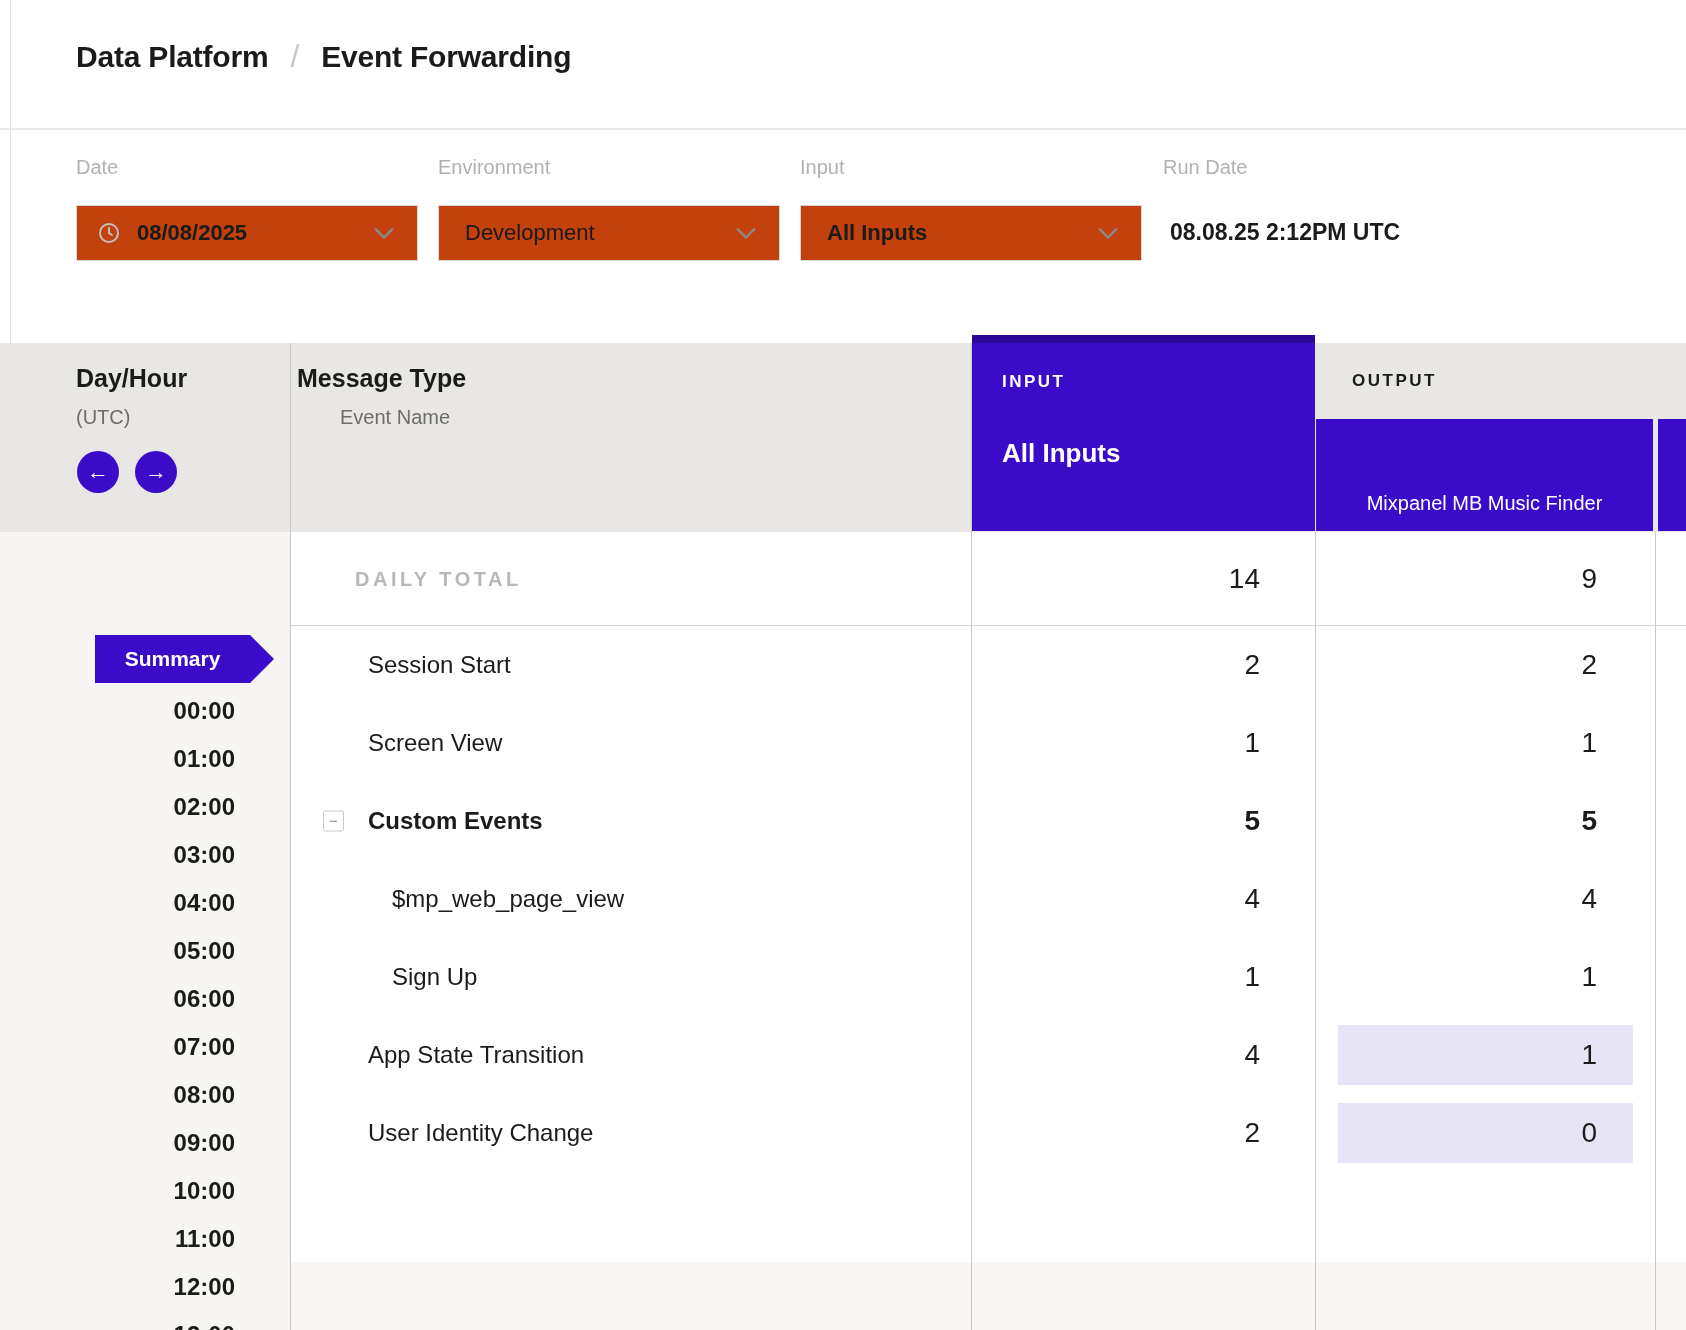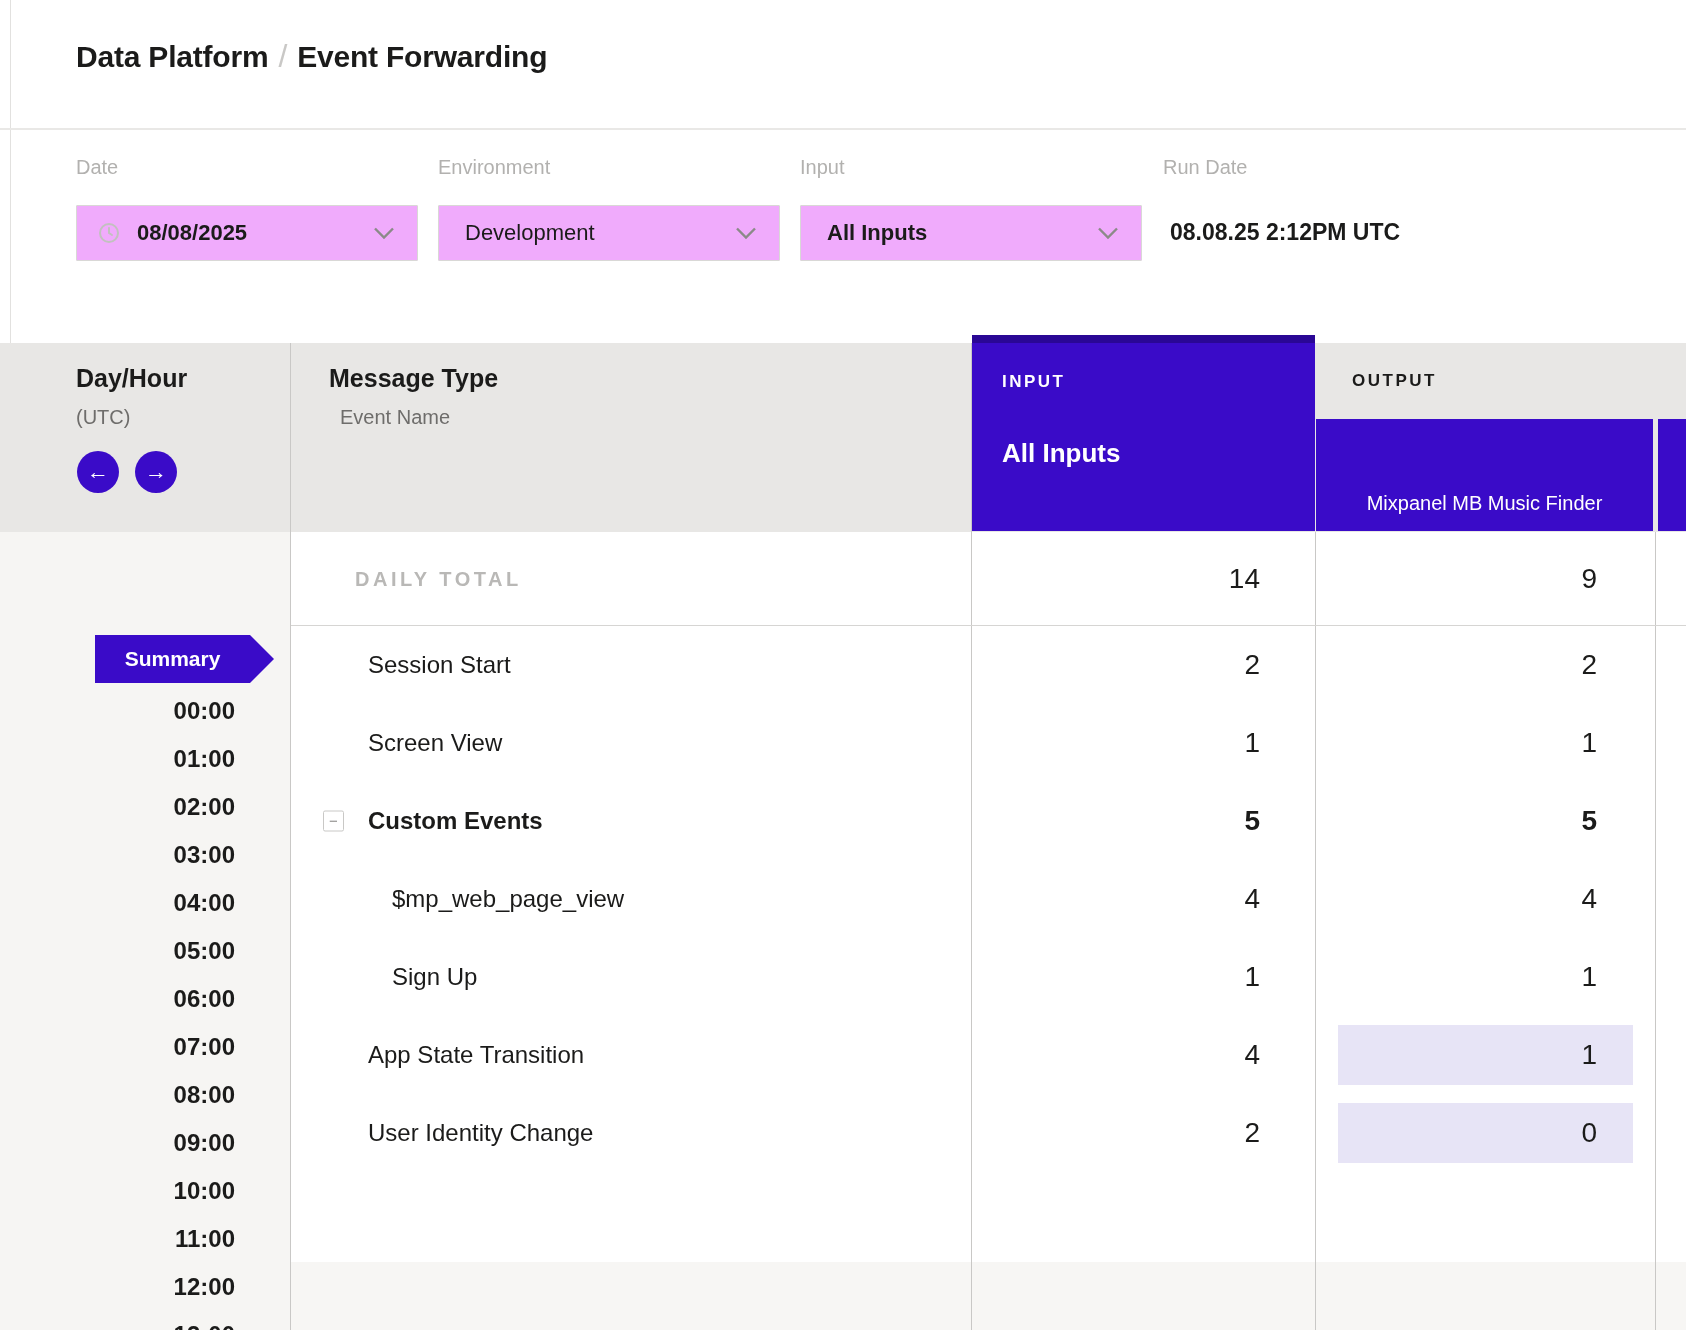--- a/index.html
+++ b/index.html
@@ -4,45 +4,45 @@
 <style>
   * { margin:0; padding:0; box-sizing:border-box; }
   html,body { background:#ffffff; }
   .page {
     position:relative; width:1686px; height:1330px; overflow:hidden;
     background:#ffffff; font-family:"Liberation Sans","DejaVu Sans",sans-serif;
     color:#1b1b1a;
   }
   
   .left-edge-line { position:absolute; left:10px; top:0; width:1px; height:343px; background:#e2e1df; }
-  .breadcrumb { position:absolute; left:76px; top:38px; display:flex; align-items:center; gap:10px;
+  .breadcrumb { position:absolute; left:76px; top:38px; display:flex; align-items:center; gap:22px;
     font-size:30px; font-weight:600; letter-spacing:-0.2px; }
   .breadcrumb .sep { color:#c9c8c6; font-weight:400; font-size:32px; }
   .breadcrumb-rule { position:absolute; left:0; top:128px; width:1686px; height:2px; background:#e9e8e6; }
 
   
   .filter-label { position:absolute; top:156px; font-size:20px; color:#b2b1af; }
-  .filter-box { position:absolute; top:205px; width:342px; height:56px; background:#f0abfc;
+  .filter-box { position:absolute; top:205px; width:342px; height:56px; background:#c2410c;
     border:1px solid #d9d8d6; border-radius:1px; display:flex; align-items:center; cursor:pointer; }
   .filter-box .value { font-size:22px; font-weight:600; }
   .filter-box.plain .value { font-weight:500; }
   .filter-box .chev { position:absolute; right:22px; top:50%; transform:translateY(-50%); display:flex; }
   .clock { margin:0 16px 0 20px; display:flex; }
   .pad-left { margin-left:26px; }
   .run-date-value { position:absolute; left:1163px; top:219px; font-size:23px; font-weight:700;margin-left:7px; }
 
   
   .band { position:absolute; left:0; top:343px; width:1686px; height:189px; background:#e8e7e5; }
   .dayhour-title { position:absolute; left:76px; top:364px; font-size:25px; font-weight:700; }
   .dayhour-sub { position:absolute; left:76px; top:406px; font-size:20px; color:#6e6d6b; }
   .nav-btn { position:absolute; top:451px; width:42px; height:42px; border-radius:50%;
     background:#3a0bc8; color:#fff; display:flex; align-items:center; justify-content:center;
     font-size:22px; cursor:pointer; border:none; }
   .nav-prev { left:77px; } .nav-next { left:135px; }
-  .msgtype-title { position:absolute; left:297px; top:364px; font-size:25px; font-weight:700;margin-left:32px; }
+  .msgtype-title { position:absolute; left:297px; top:364px; font-size:25px; font-weight:700; }
   .msgtype-sub { position:absolute; left:340px; top:406px; font-size:20px; color:#6e6d6b; }
 
   .input-block { position:absolute; left:972px; top:335px; width:343px; height:196px; background:#3a0bc8; }
   .input-block .topstrip { position:absolute; left:0; top:0; width:100%; height:8px; background:#2a0795; }
   .input-block .grp { position:absolute; left:30px; top:37px; color:#fff; font-size:17px;
     font-weight:700; letter-spacing:2.5px; }
   .input-block .name { position:absolute; left:30px; top:103px; color:#fff; font-size:26px; font-weight:700; }
 
   .output-label { position:absolute; left:1352px; top:371px; font-size:17px; font-weight:700; letter-spacing:2.5px; }
   .mixpanel-block { position:absolute; left:1316px; top:419px; width:337px; height:112px; background:#3a0bc8;

